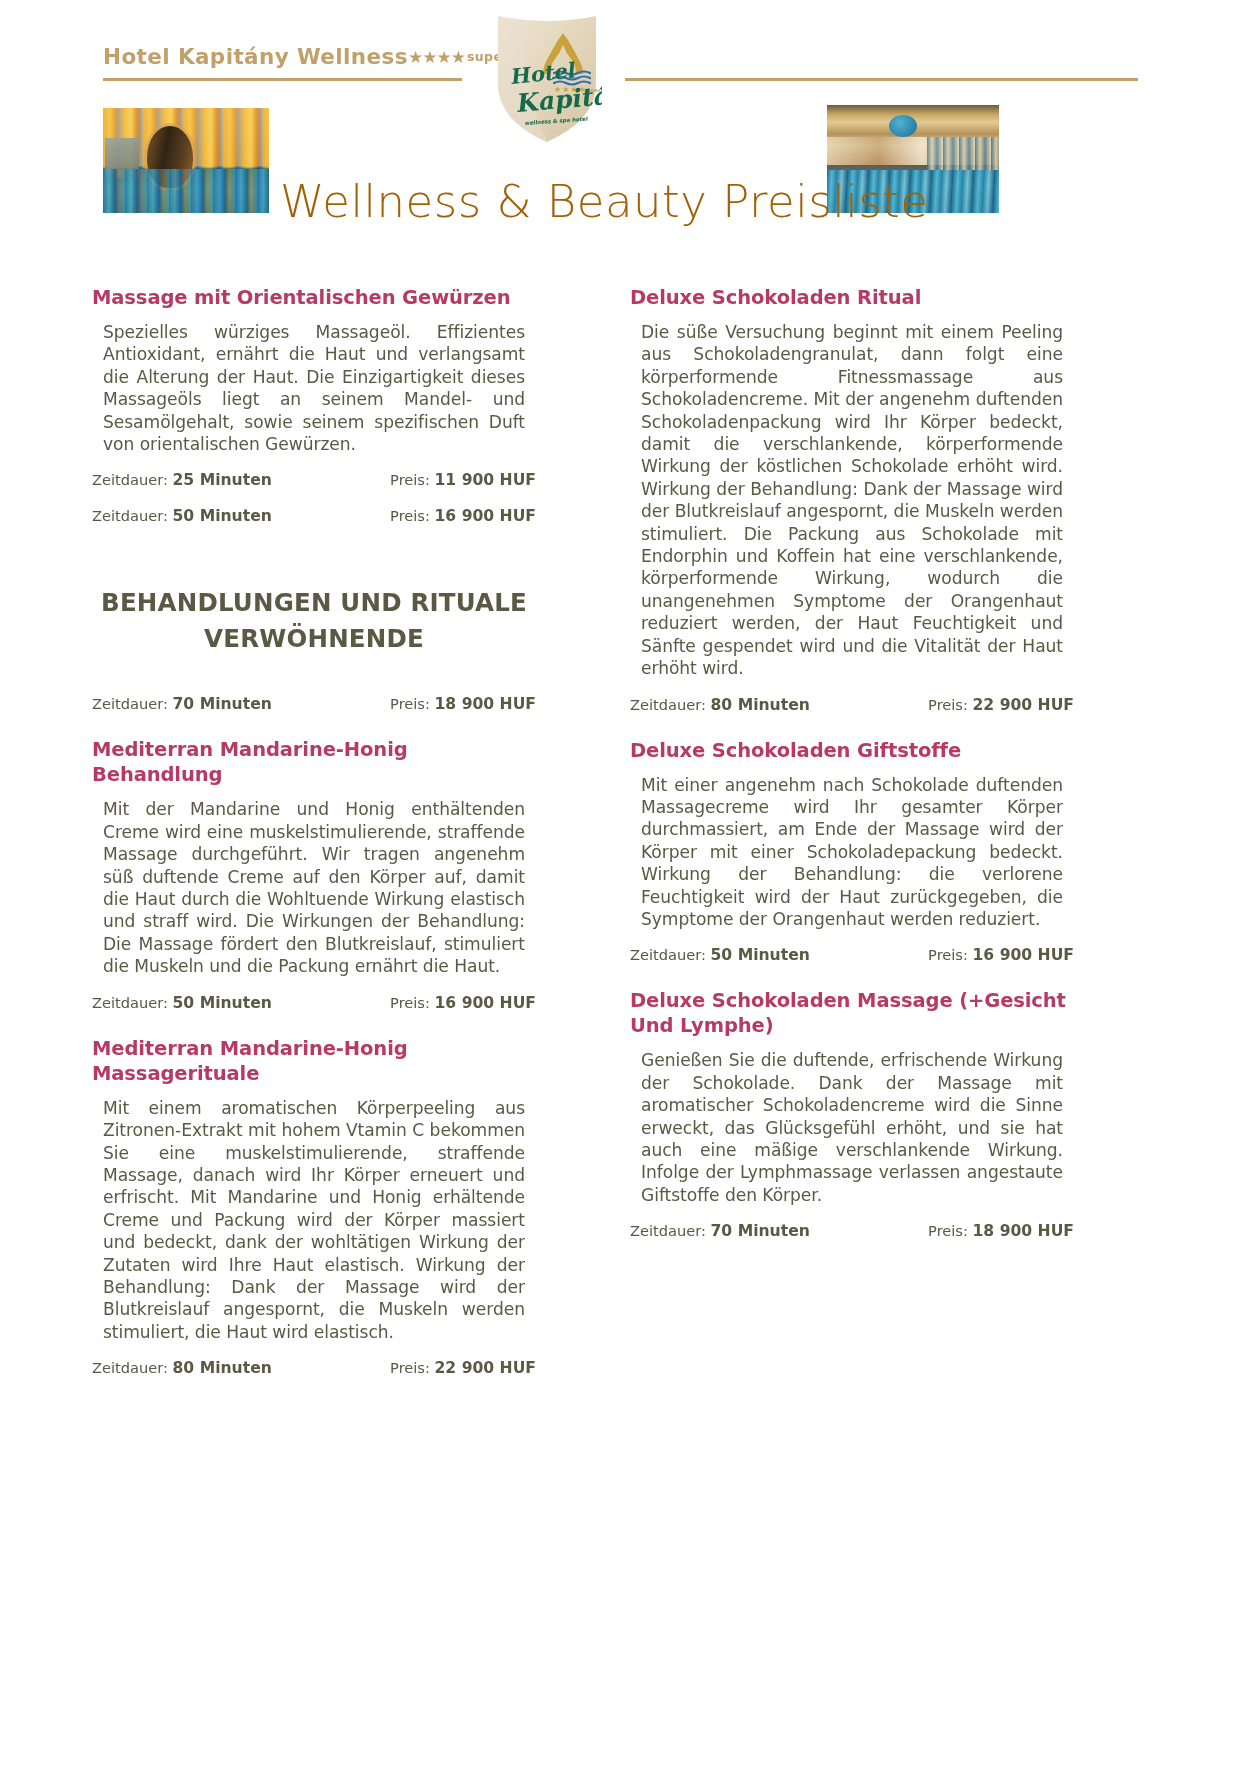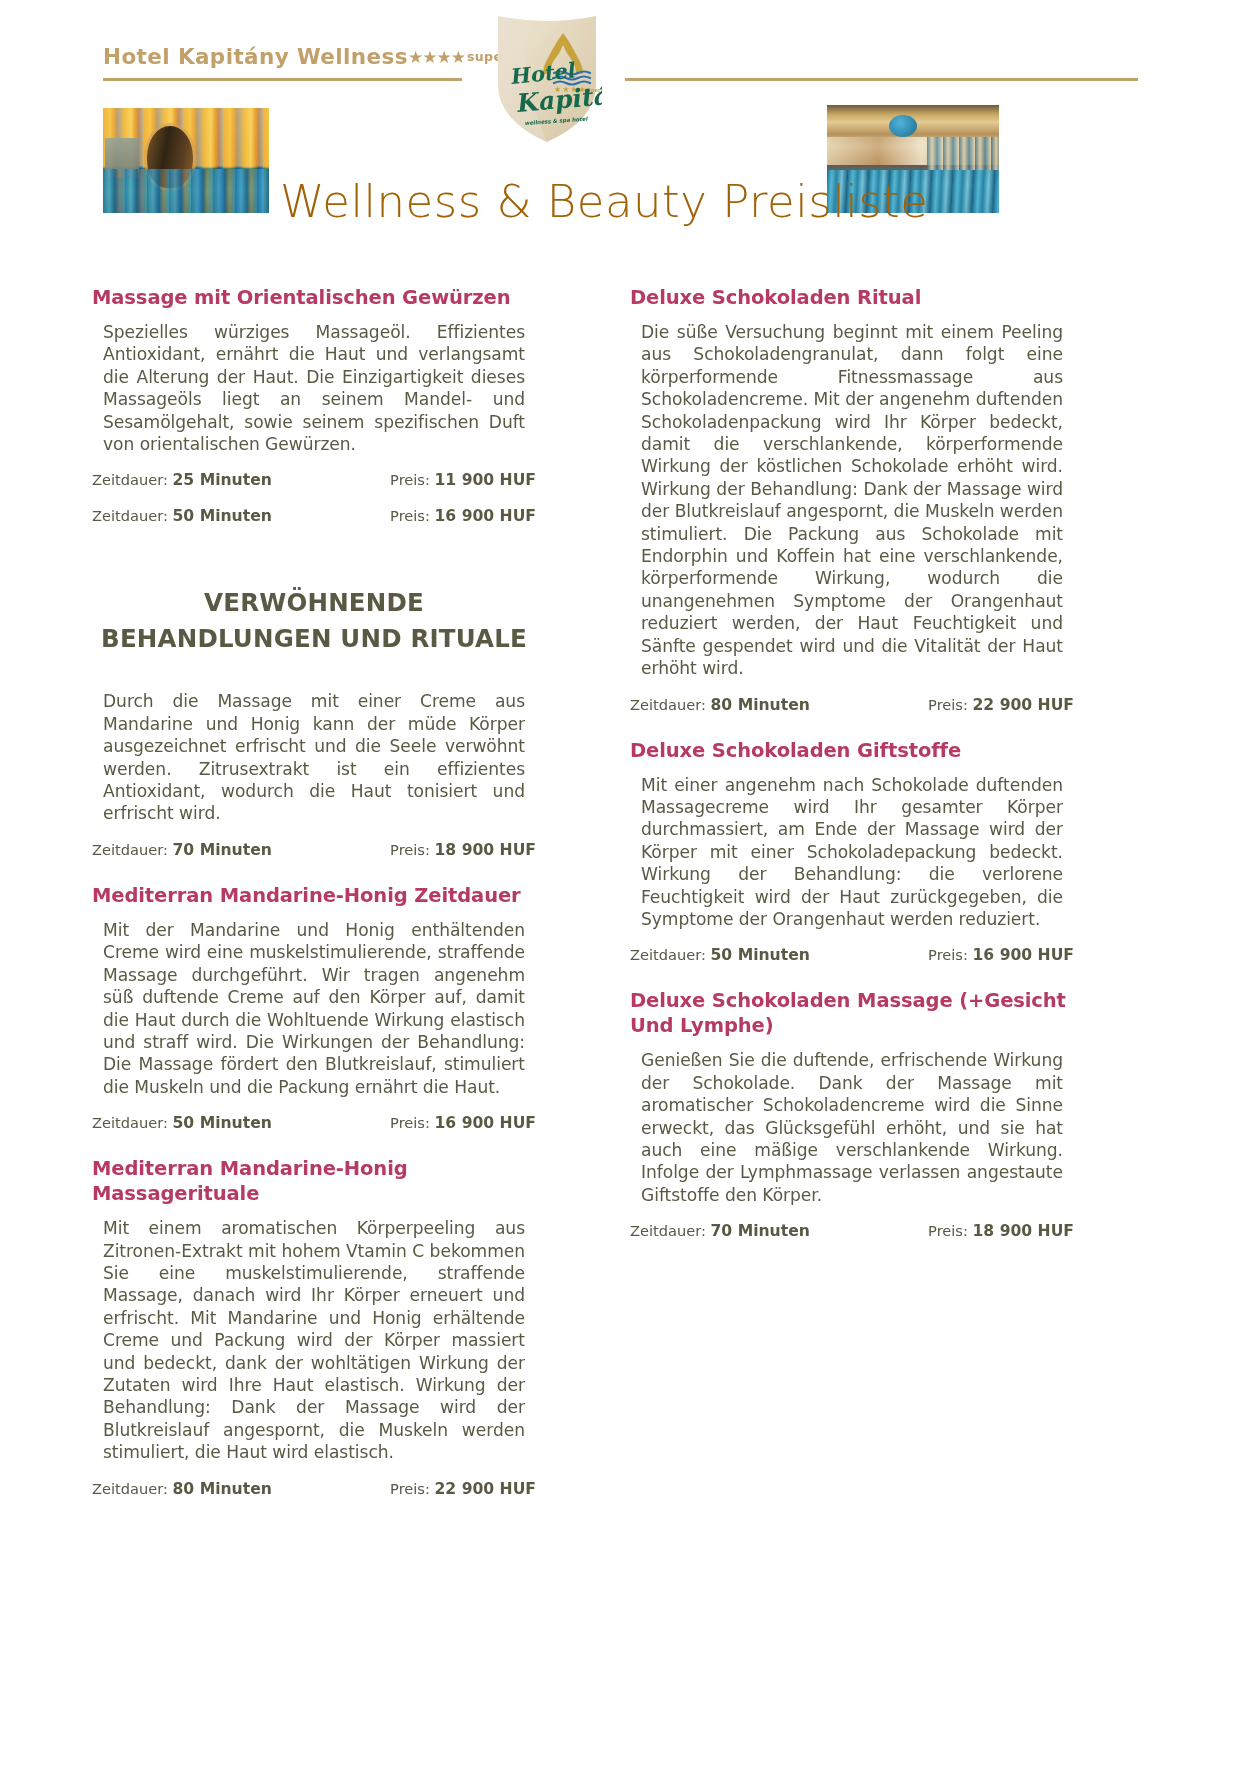--- a/index.html
+++ b/index.html
@@ -307,44 +307,43 @@
       <span>
         <span class="lbl">Preis:</span>
         <span class="val">16 900 HUF</span>
       </span>
     </div>
   </div>
 
   <div class="sp-xl"></div>
 
   <div class="section-heading">
+    <div>BEHANDLUNGEN UND RITUALE</div>
     <div>VERWÖHNENDE</div>
-    <div>BEHANDLUNGEN UND RITUALE</div>
   </div>
 
   <div class="sp-md"></div>
 
   <div class="svc">
-    <p class="svc-desc">Durch die Massage mit einer Creme aus Mandarine und Honig kann der müde Körper ausgezeichnet erfrischt und die Seele verwöhnt werden. Zitrusextrakt ist ein effizientes Antioxidant, wodurch die Haut tonisiert und erfrischt wird.</p>
     <div class="svc-price-row">
       <span>
         <span class="lbl">Zeitdauer:</span>
         <span class="val">70 Minuten</span>
       </span>
       <span>
         <span class="lbl">Preis:</span>
         <span class="val">18 900 HUF</span>
       </span>
     </div>
   </div>
 
   <div class="sp-md"></div>
 
   <div class="svc">
-    <div class="svc-title">Mediterran Mandarine-Honig Zeitdauer</div>
+    <div class="svc-title">Mediterran Mandarine-Honig Behandlung</div>
     <p class="svc-desc">Mit der Mandarine und Honig enthältenden Creme wird eine muskelstimulierende, straffende Massage durchgeführt. Wir tragen angenehm süß duftende Creme auf den Körper auf, damit die Haut durch die Wohltuende Wirkung elastisch und straff wird. Die Wirkungen der Behandlung: Die Massage fördert den Blutkreislauf, stimuliert die Muskeln und die Packung ernährt die Haut.</p>
     <div class="svc-price-row">
       <span>
         <span class="lbl">Zeitdauer:</span>
         <span class="val">50 Minuten</span>
       </span>
       <span>
         <span class="lbl">Preis:</span>
         <span class="val">16 900 HUF</span>
       </span>

